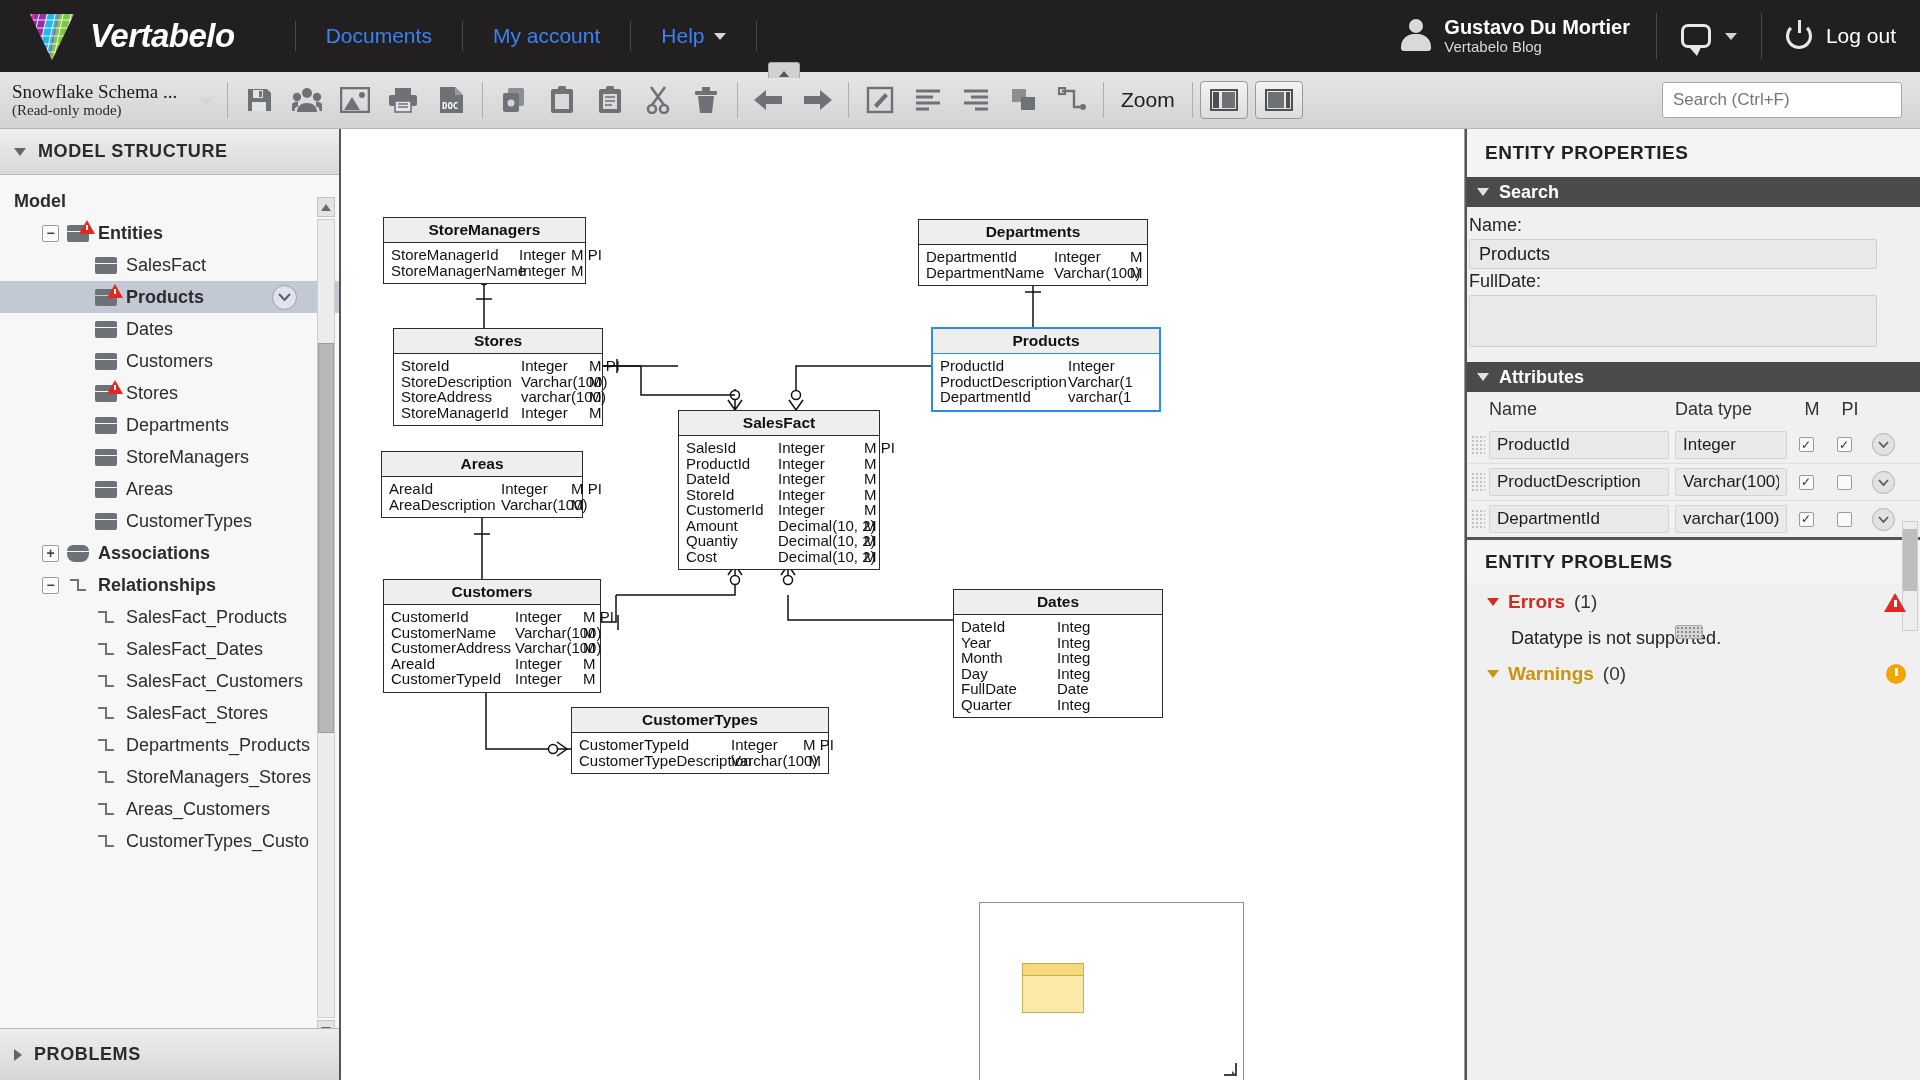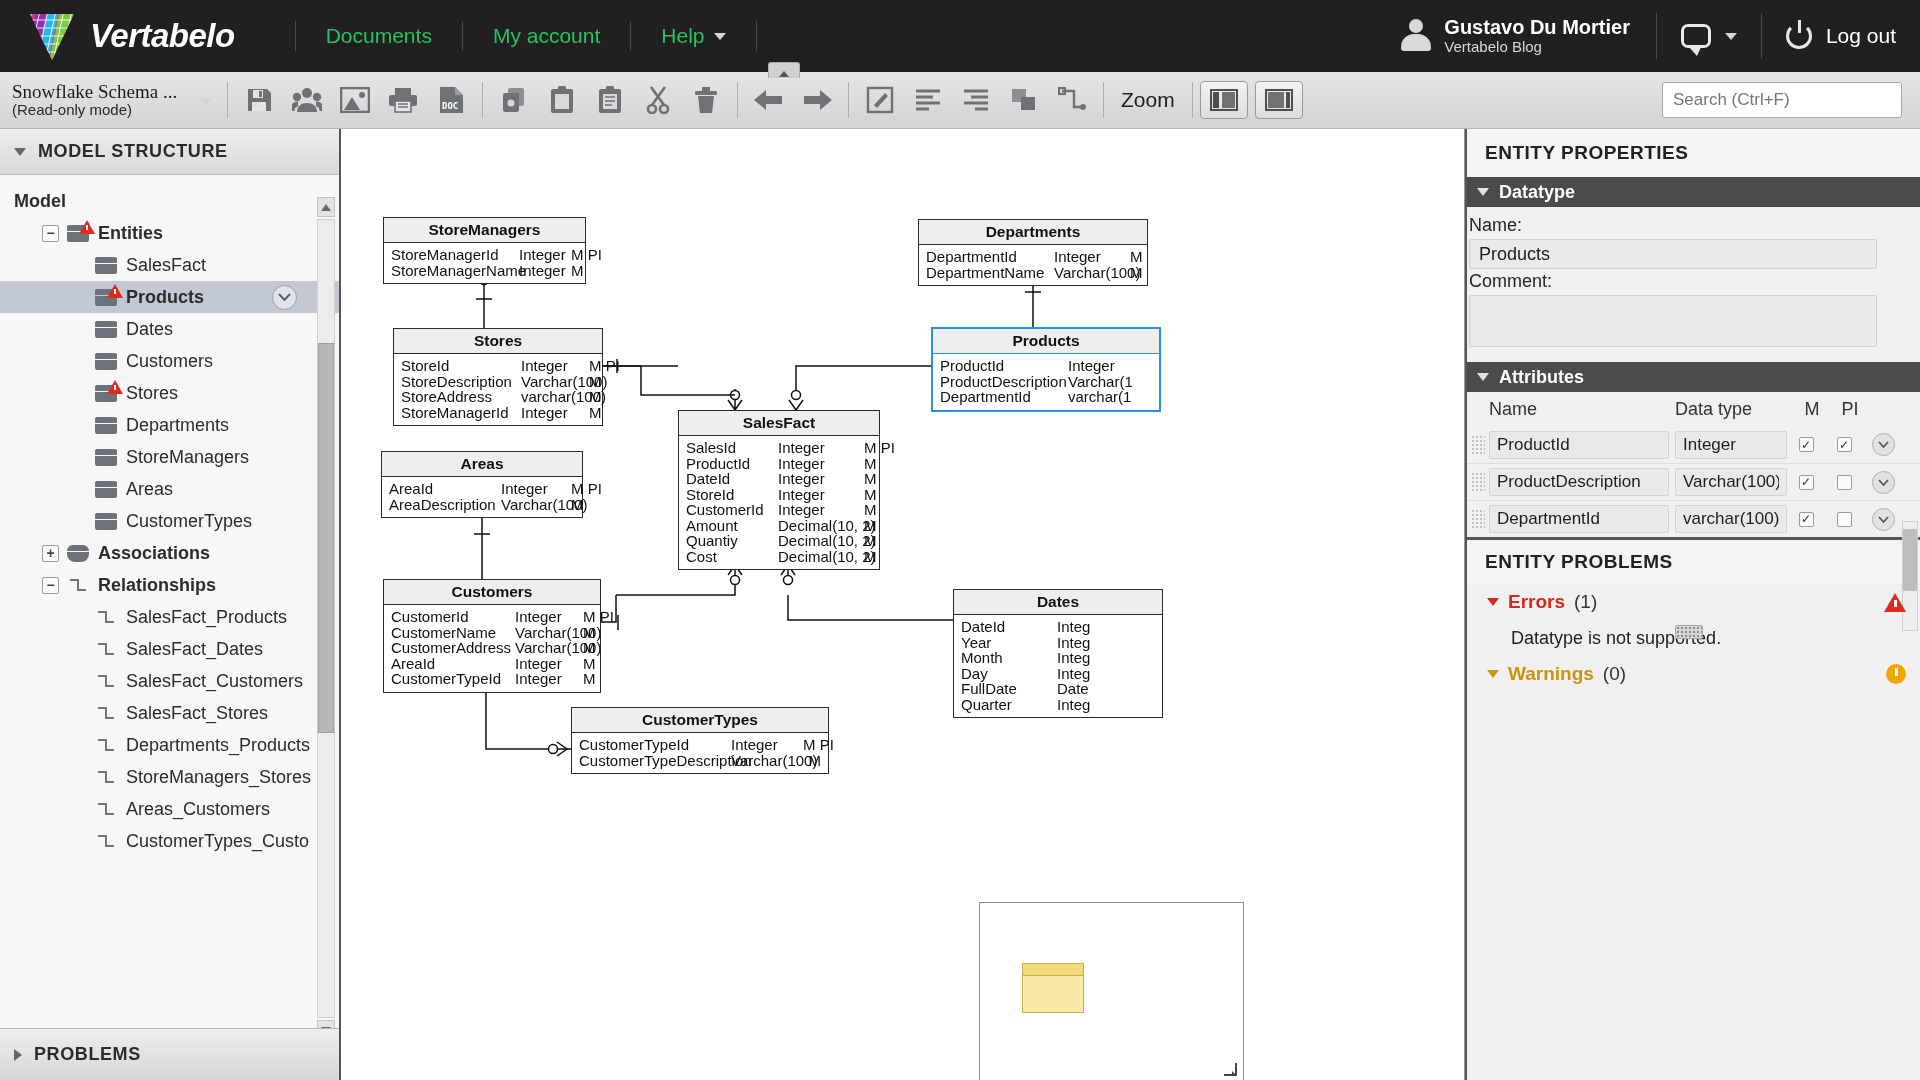--- a/index.html
+++ b/index.html
@@ -14,21 +14,21 @@
   
   .topnav {
     height:72px; background:#211f1f; display:flex; align-items:center;
     position:relative; color:#fff;
   }
   .logo-wrap { display:flex; align-items:center; padding-left:26px; gap:12px; }
   .logo-mark { width:52px; height:52px; position:relative; }
   .logo-text { font-size:33px; font-weight:bold; font-style:italic; letter-spacing:-0.5px; color:#fff; }
   .nav-links { display:flex; align-items:center; margin-left:60px; height:46px; }
   .nav-link {
-    padding:0 30px; font-size:21px; color:#22c55e; cursor:pointer;
+    padding:0 30px; font-size:21px; color:#3b82f6; cursor:pointer;
     border-right:1px solid #4a4848; line-height:30px; height:30px; display:flex;
     align-items:center; gap:10px;
   }
   .nav-link:first-child { border-left:1px solid #4a4848; }
   .caret-down { width:0;height:0;border-left:6px solid transparent;border-right:6px solid transparent;border-top:7px solid #d5d5d5; display:inline-block; }
   .nav-right { margin-left:auto; display:flex; align-items:center; height:100%; }
   .user-box { display:flex; align-items:center; gap:12px; padding:0 26px 0 10px; border-right:1px solid #4a4848; height:46px; }
   .avatar-ic { width:32px; height:34px; position:relative; }
   .avatar-ic:before{content:"";position:absolute;top:0;left:9px;width:14px;height:14px;border-radius:50%;background:#d9d9d9;}
   .avatar-ic:after{content:"";position:absolute;bottom:2px;left:1px;width:30px;height:17px;border-radius:13px 13px 3px 3px;background:#d9d9d9;}
@@ -43,21 +43,21 @@
   .logout-text{font-size:21px;}
 
   
   .toolbar {
     height:57px; background:linear-gradient(#e6e6e6,#d3d3d3);
     border-bottom:1px solid #b5b5b5; display:flex; align-items:center;
     position:relative;
   }
   .doc-title-box { width:220px; padding-left:12px; line-height:1.12; }
   .doc-title { font-size:19px; color:#1b1b1b;font-family:Liberation Serif, serif; }
-  .doc-sub { font-size:15px; color:#2a2a2a; }
+  .doc-sub { font-size:15px; color:#2a2a2a;font-family:Liberation Serif, serif; }
   .title-caret { position:absolute; left:200px; top:26px; }
   .tb-sep { width:1px; height:36px; background:#aeaeae; margin:0 7px; }
   .tb-btn { width:48px; height:44px; display:flex; align-items:center; justify-content:center; cursor:pointer; }
   .tb-btn svg { display:block; }
   .zoom-label { font-size:21px; color:#222; padding:0 10px; cursor:pointer; }
   .panel-btn { width:48px;height:38px;border:1px solid #9a9a9a;border-radius:4px;background:linear-gradient(#f3f3f3,#dcdcdc);display:flex;align-items:center;justify-content:center;cursor:pointer;margin-right:7px;}
   .search-box {
     margin-left:auto; margin-right:18px; width:240px; height:36px;
     border:1px solid #a8a8a8; background:#fff; border-radius:3px;
     font-size:17px; color:#8a8a8a; padding:0 10px; font-family:inherit;
@@ -910,26 +910,26 @@
         <path d="M10 10 L14 14 L10 14 Z" fill="#444"></path>
       </svg>
     </div>
   </div>
 
   <div class="right-panel">
     <div class="rp-title">ENTITY PROPERTIES</div>
 
     <div class="sec-header">
       <i class="tri-down-w"></i>
-      <span>Datatype</span>
+      <span>Search</span>
     </div>
     <div class="gen-body">
       <div class="fld-label">Name:</div>
       <input class="fld-input" id="nameInput" value="Products" style="">
-      <div class="fld-label">Comment:</div>
+      <div class="fld-label">FullDate:</div>
       <textarea class="fld-area" id="commentInput" style=""></textarea>
     </div>
 
     <div class="sec-header">
       <i class="tri-down-w"></i>
       <span>Attributes</span>
     </div>
     <div class="attr-table">
       <div class="at-head">
         <div class="col-name" style="width:186px">Name</div>

